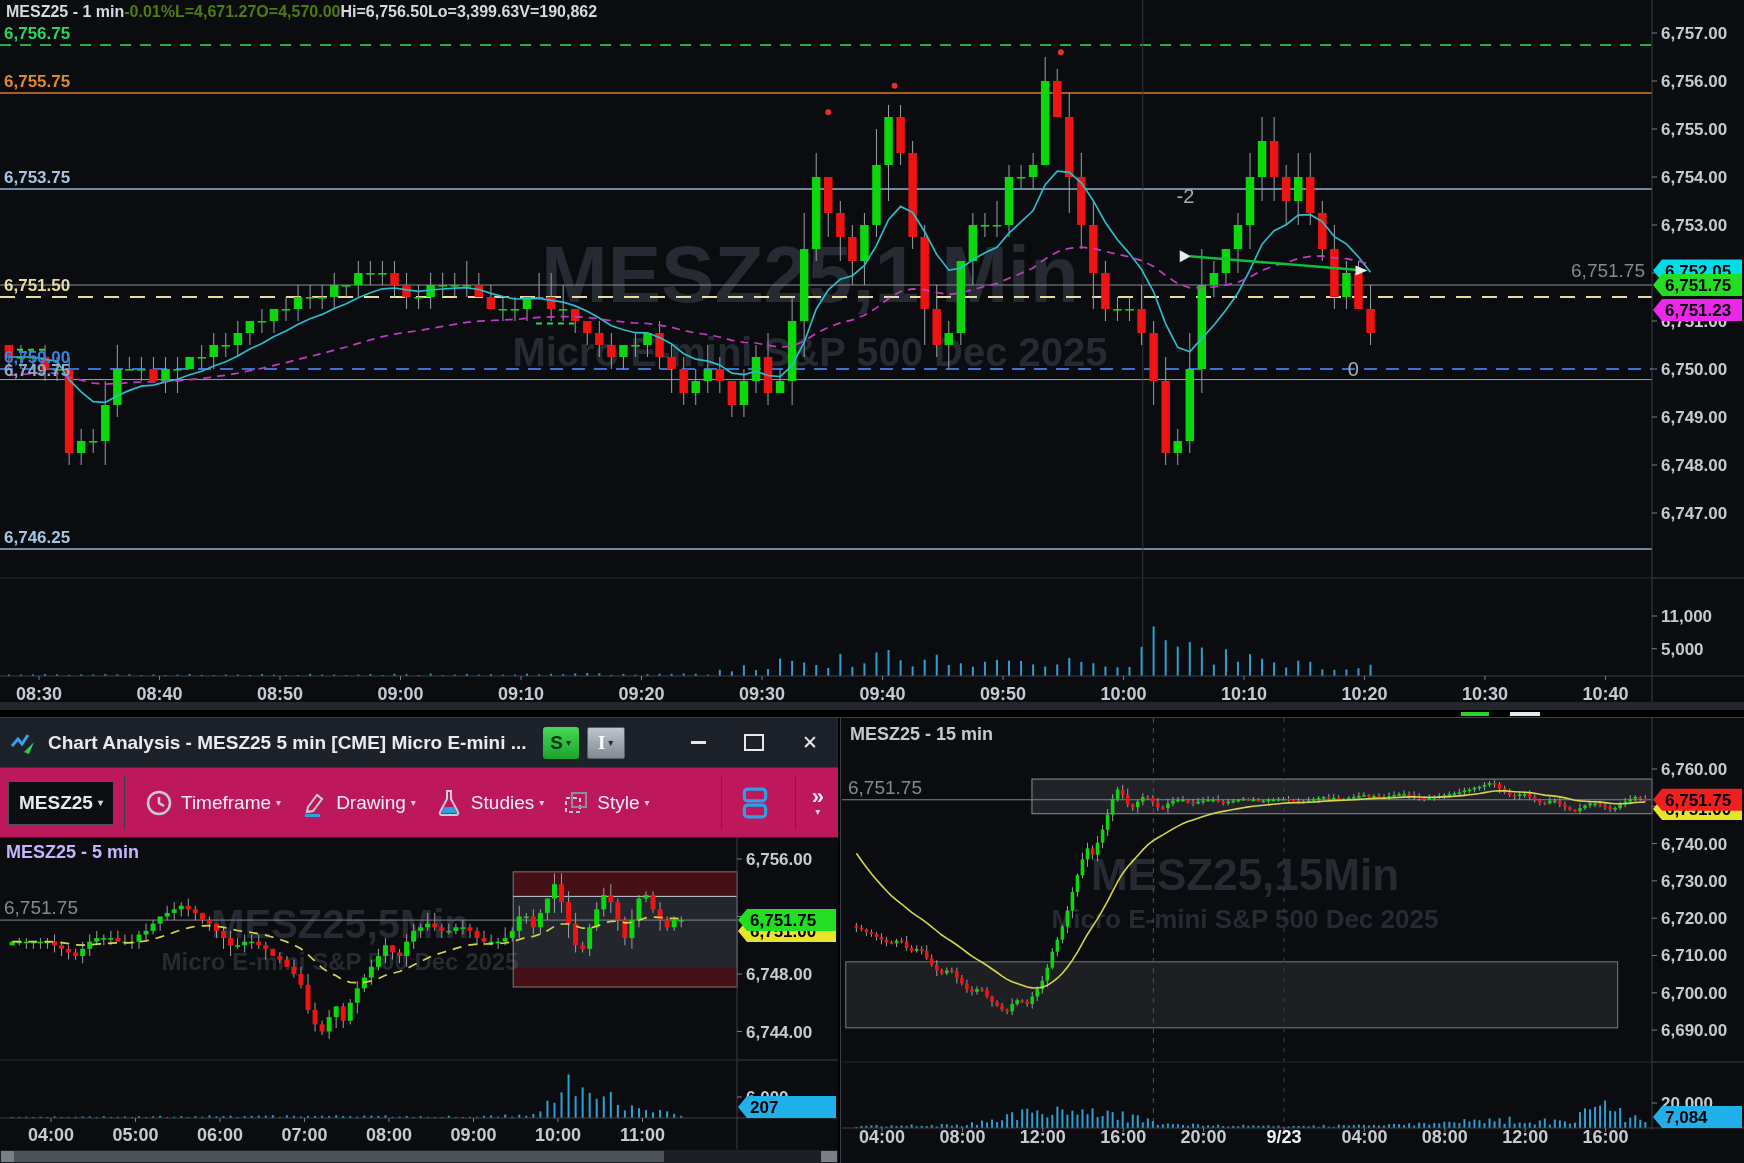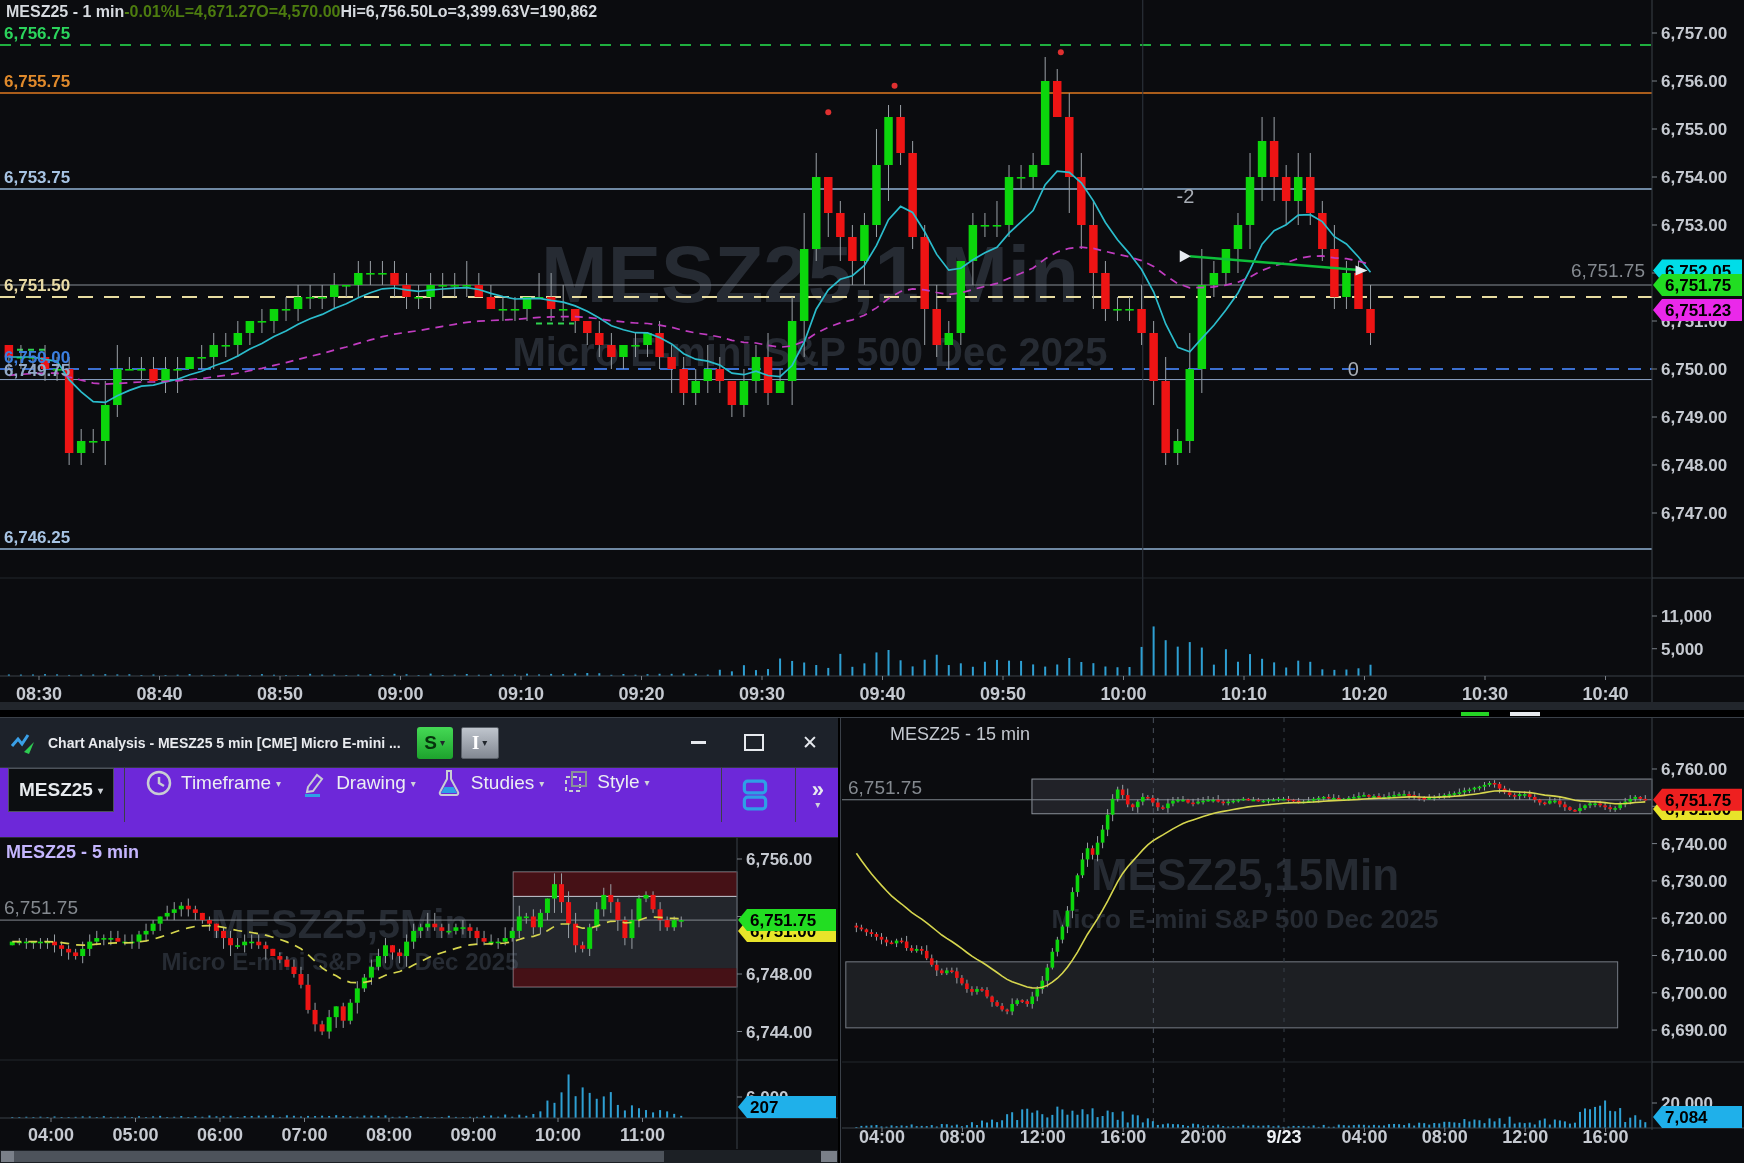--- a/index.html
+++ b/index.html
@@ -7,49 +7,49 @@
        font-family:"Liberation Sans",sans-serif;color:#c8ccd2;}
   .abs{position:absolute;}
   svg{position:absolute;display:block;}
   
   #top-header{left:6px;top:3px;display:flex;font-size:16px;font-weight:bold;white-space:nowrap;z-index:5;}
   #top-header .w{color:#d6dadf;} #top-header .r{color:#4d7c0f;}
   
   #bl-titlebar{left:0;top:718px;width:838px;height:50px;background:#1d222a;border-bottom:1px solid #343a42;
       display:flex;align-items:center;z-index:6;box-sizing:border-box;}
   .tb-logo{margin-left:10px;display:flex;}
-  .tb-title{margin-left:12px;font-size:14px;font-weight:bold;color:#e9ebef;white-space:nowrap;}
+  .tb-title{margin-left:12px;font-size:19px;font-weight:bold;color:#e9ebef;white-space:nowrap;}
   .btn-s{margin-left:16px;width:36px;height:32px;background:linear-gradient(#45d955,#1da32d);border-radius:3px;
       display:flex;align-items:center;justify-content:center;cursor:pointer;}
   .btn-s b{font-size:19px;color:#06330c;}
   .btn-i{margin-left:8px;width:38px;height:32px;background:linear-gradient(#bfc5cd,#828892);border:1px solid #5a6068;
       border-radius:2px;display:flex;align-items:center;justify-content:center;box-sizing:border-box;}
   .btn-i b{font-size:19px;color:#fff;font-family:"Liberation Serif",serif;}
   .caret{font-style:normal;font-size:10px;color:#cfd3d8;margin-left:5px;}
   .caret.dark{color:#21262c;margin-left:3px;}
   .winbtns{margin-left:auto;display:flex;height:100%;}
   .win-btn{width:56px;height:100%;display:flex;align-items:center;justify-content:center;color:#e6e9ee;
       font-size:19px;cursor:pointer;}
   .min-glyph{width:15px;height:3px;background:#e6e9ee;}
   .max-glyph{width:16px;height:13px;border:2px solid #e6e9ee;}
   
-  #bl-toolbar{left:0;top:768px;width:838px;height:70px;background:#6d28d9;border-bottom:1px solid #2a2f36;
-      display:flex;align-items:flex-start;z-index:6;box-sizing:border-box;}
+  #bl-toolbar{left:0;top:768px;width:838px;height:70px;background:#be185d;border-bottom:1px solid #2a2f36;
+      display:flex;align-items:center;z-index:6;box-sizing:border-box;}
   .sym-box{margin-left:8px;width:106px;height:44px;background:#0c0e11;border:1px solid #4d535b;
       display:flex;align-items:center;justify-content:center;font-size:19px;font-weight:bold;color:#e7eaee;box-sizing:border-box;}
   .tsep{width:1px;height:54px;background:#3a4048;margin:0 10px;}
   .tool{display:flex;align-items:center;margin:0 9px;cursor:pointer;}
   .tool svg{position:static;margin-right:7px;}
   .tool .lbl{font-size:19px;color:#eceef2;}
   .tright{margin-left:auto;display:flex;align-items:center;}
   .chev{display:flex;flex-direction:column;align-items:center;margin:0 14px 0 6px;color:#e6e9ee;cursor:pointer;}
   .chev .gg{font-size:22px;font-weight:bold;line-height:18px;}
   .chev .caret{margin:0;}
   #bl-chart-label{left:6px;top:842px;font-size:18px;font-weight:bold;color:#c4b5fd;z-index:5;}
-  #br-header{left:850px;top:724px;font-size:18px;font-weight:normal;color:#c4c9d0;z-index:5;margin-left:40px;}
+  #br-header{left:850px;top:724px;font-size:18px;font-weight:bold;color:#c4c9d0;z-index:5;}
   #gap{left:838px;top:718px;width:2px;height:445px;background:#000;z-index:4;}
   #br-border{left:840px;top:718px;width:1px;height:445px;background:#3a4048;z-index:4;}
   #split-h{left:0;top:717px;width:1744px;height:1px;background:#3a4048;z-index:4;}
 </style>
 </head>
 <body>
 
 <div id="app">
 
   <svg id="svg0" width="1744" height="718" style="left:0;top:0;">

